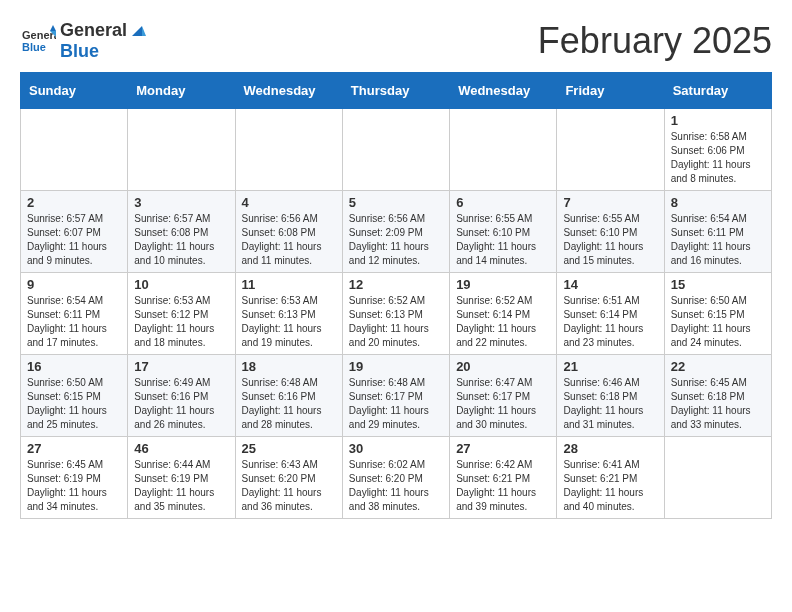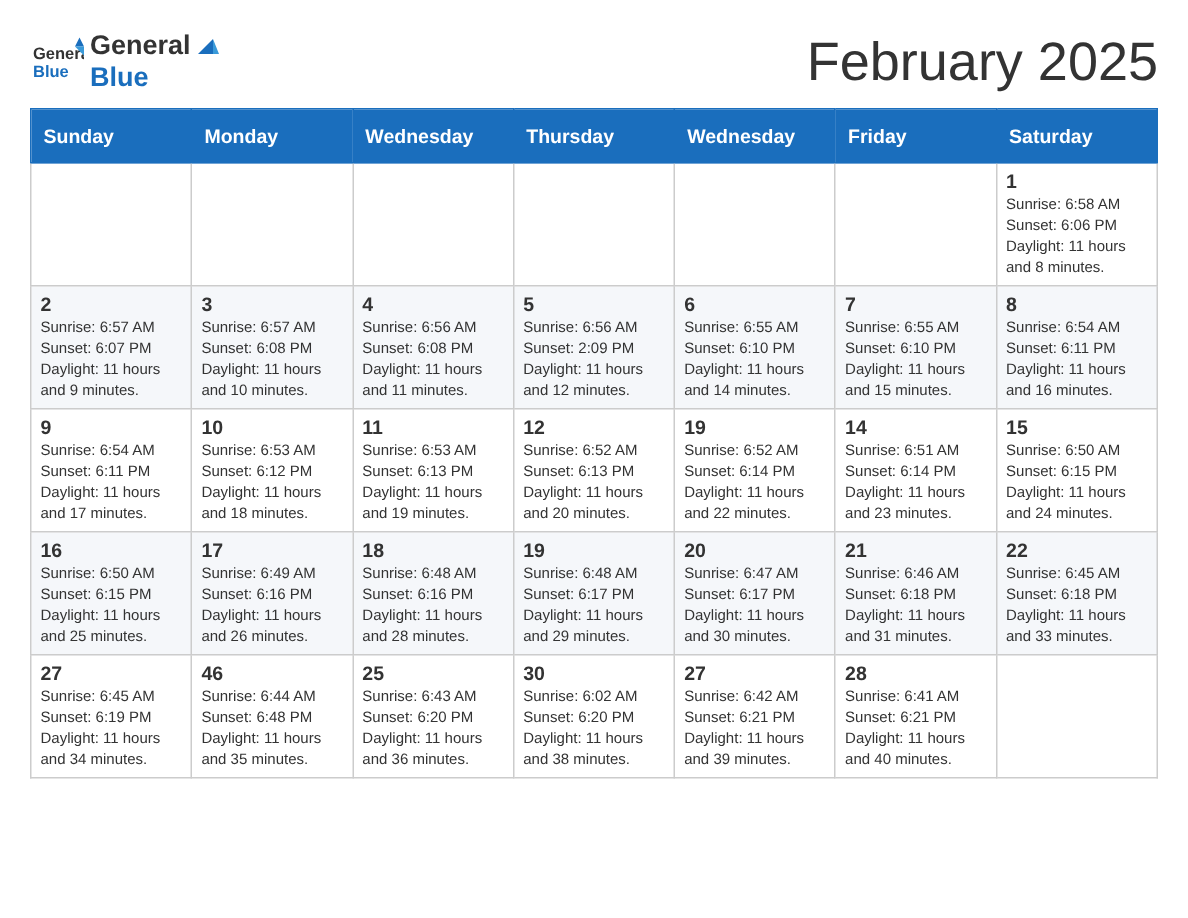--- a/index.html
+++ b/index.html
@@ -255,21 +255,21 @@
       <tr>
         <td>
           <span class="day-number">27</span>
           <div class="day-info">Sunrise: 6:45 AM
 Sunset: 6:19 PM
 Daylight: 11 hours and 34 minutes.</div>
         </td>
         <td>
           <span class="day-number">46</span>
           <div class="day-info">Sunrise: 6:44 AM
-Sunset: 6:48 PM
+Sunset: 6:19 PM
 Daylight: 11 hours and 35 minutes.</div>
         </td>
         <td>
           <span class="day-number">25</span>
           <div class="day-info">Sunrise: 6:43 AM
 Sunset: 6:20 PM
 Daylight: 11 hours and 36 minutes.</div>
         </td>
         <td>
           <span class="day-number">30</span>

